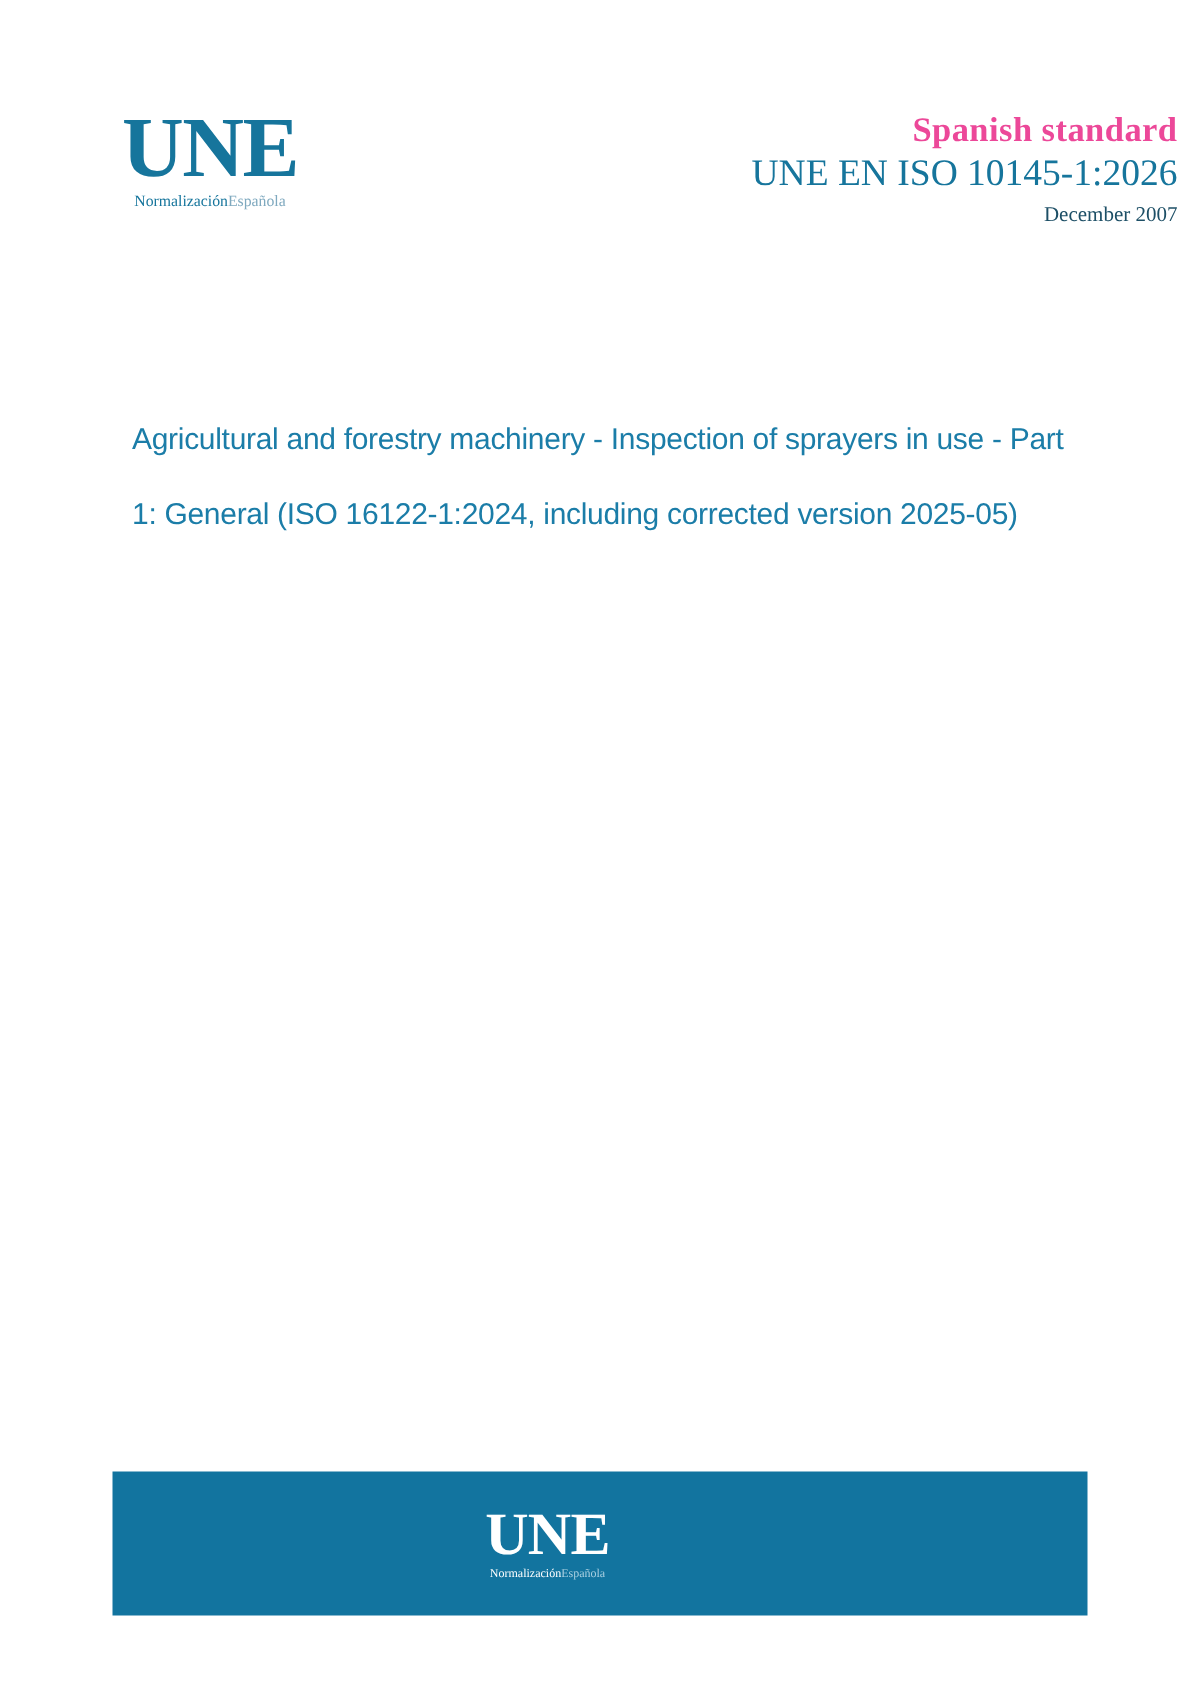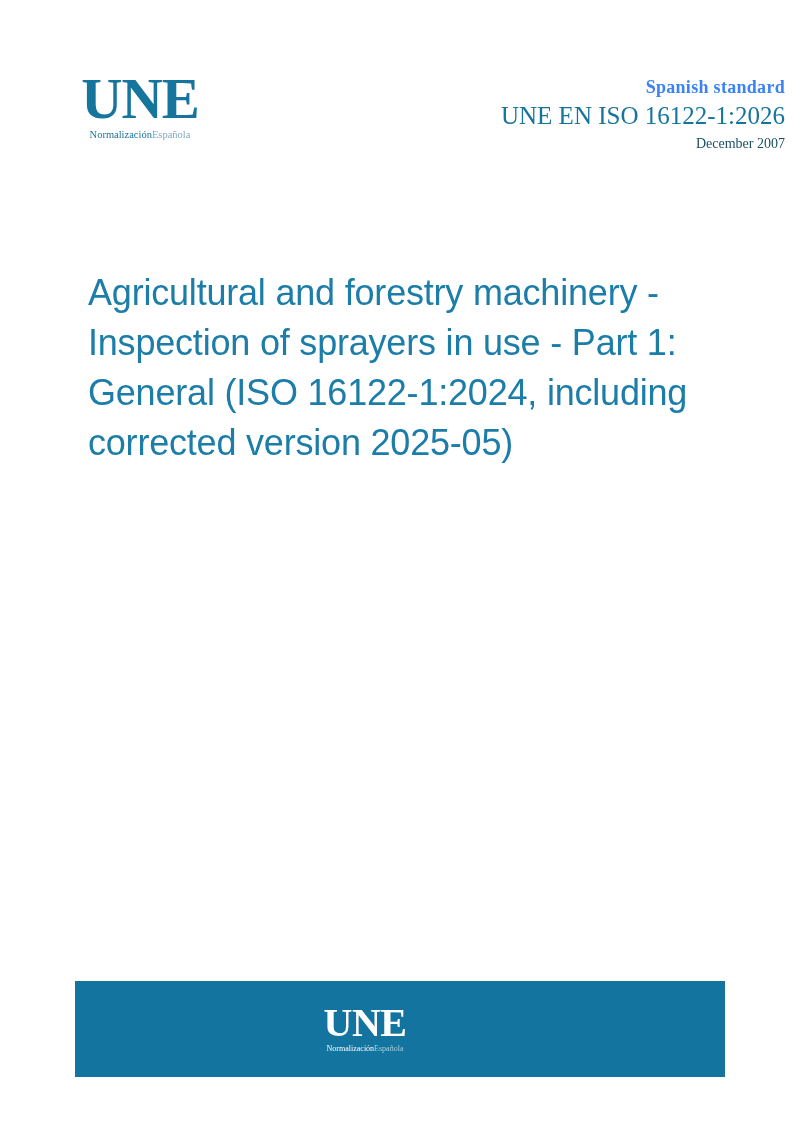--- a/index.html
+++ b/index.html
@@ -54,23 +54,23 @@
 
   .header-right {
     position: absolute;
     right: 15px;
     top: 12px;
     text-align: right;
   }
   .std-type {
     font-family: "Liberation Serif", serif;
     font-weight: bold;
-    font-size: 18px;
+    font-size: 23px;
     line-height: 26px;
-    color: #3b82f6;
+    color: #ec4899;
     letter-spacing: 0.3px;
   }
   .std-code {
     font-family: "Liberation Serif", serif;
     font-size: 25px;
     line-height: 32px;
     color: #16759c;
     letter-spacing: 0px;
   }
   .std-date {
@@ -82,21 +82,21 @@
     text-align: right;
   }
 
   
   .doc-title {
     position: absolute;
     left: 88px;
     top: 268px;
     width: 625px;
     font-family: "Liberation Sans", sans-serif;
-    font-size: 36px;
+    font-size: 20px;
     line-height: 50px;
     color: #1b7da8;
     letter-spacing: -0.2px;
   }
 
   
   .footer {
     position: absolute;
     left: 75px;
     top: 981px;
@@ -148,21 +148,21 @@
 
 <div class="header">
 
   <div class="une-logo">
     <div class="wordmark">UNE</div>
     <div class="tagline"><span>Normalización</span><span class="light">Española</span></div>
   </div>
 
   <div class="header-right">
     <div class="std-type">Spanish standard</div>
-    <div class="std-code">UNE EN ISO 16122-1:2026</div>
+    <div class="std-code">UNE EN ISO 10145-1:2026</div>
     <div class="std-date">December 2007</div>
   </div>
 
 </div>
 
 <div class="doc-title">Agricultural and forestry machinery - Inspection of sprayers in use - Part 1: General (ISO 16122-1:2024, including corrected version 2025-05)</div>
 
 <div class="footer">
 
   <div class="footer-logo">

